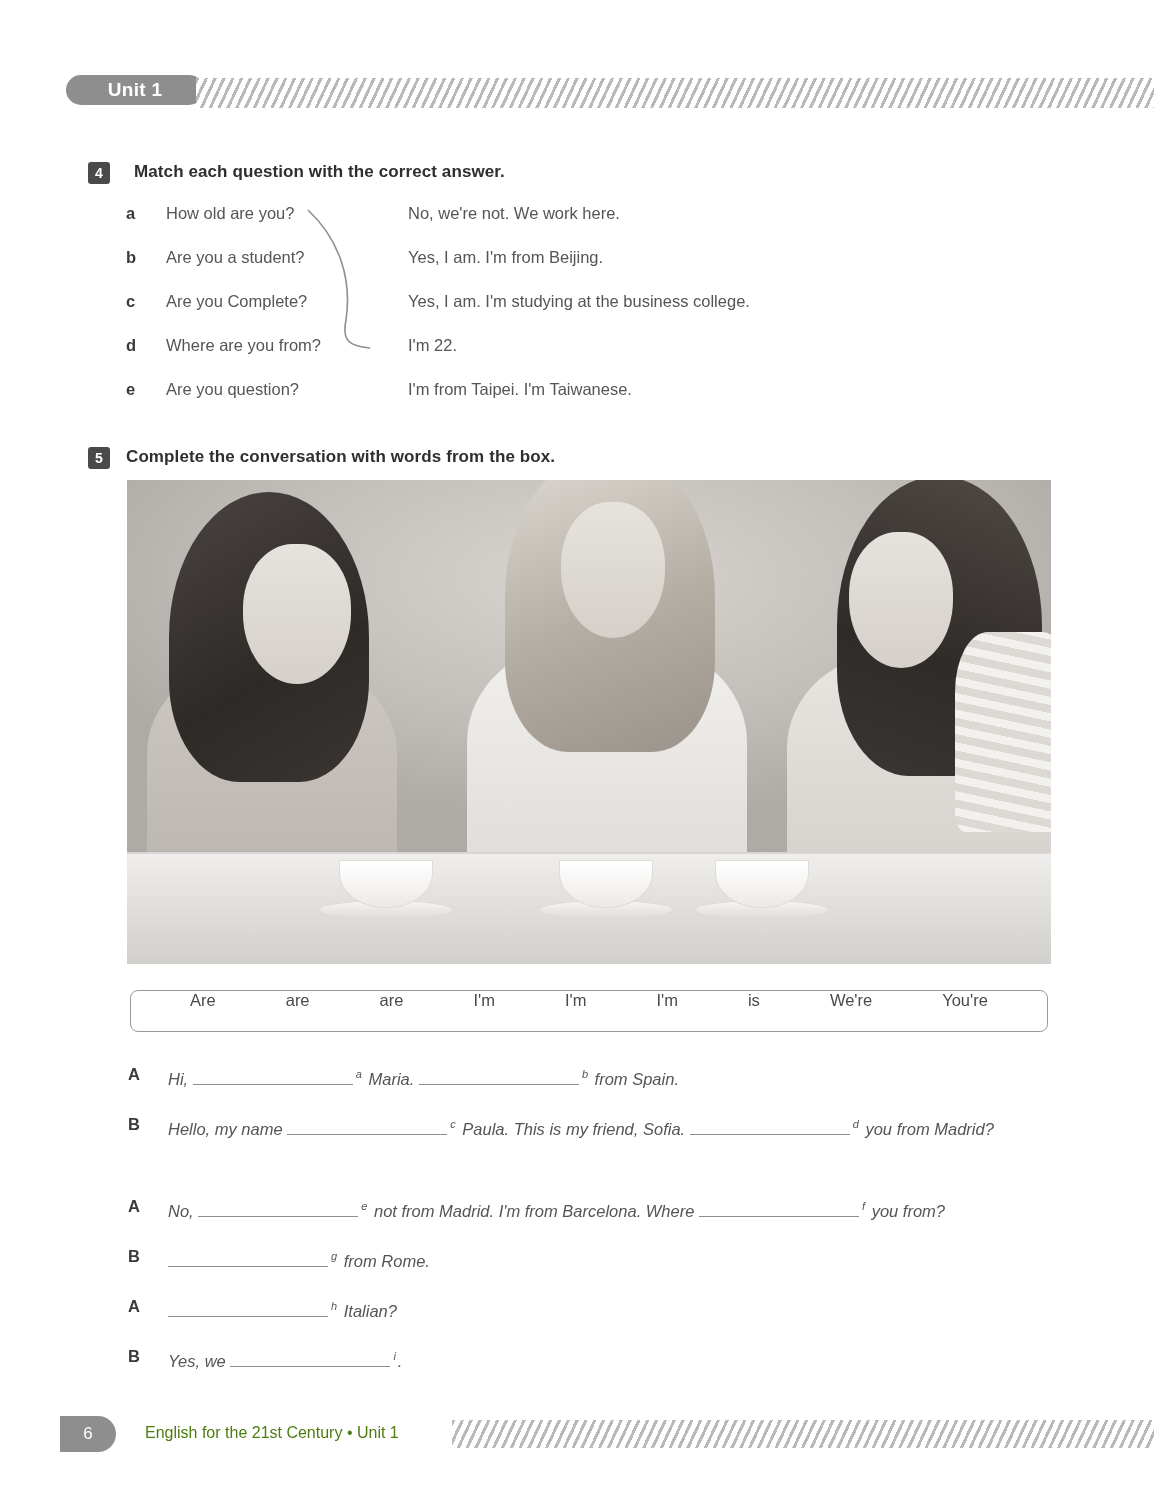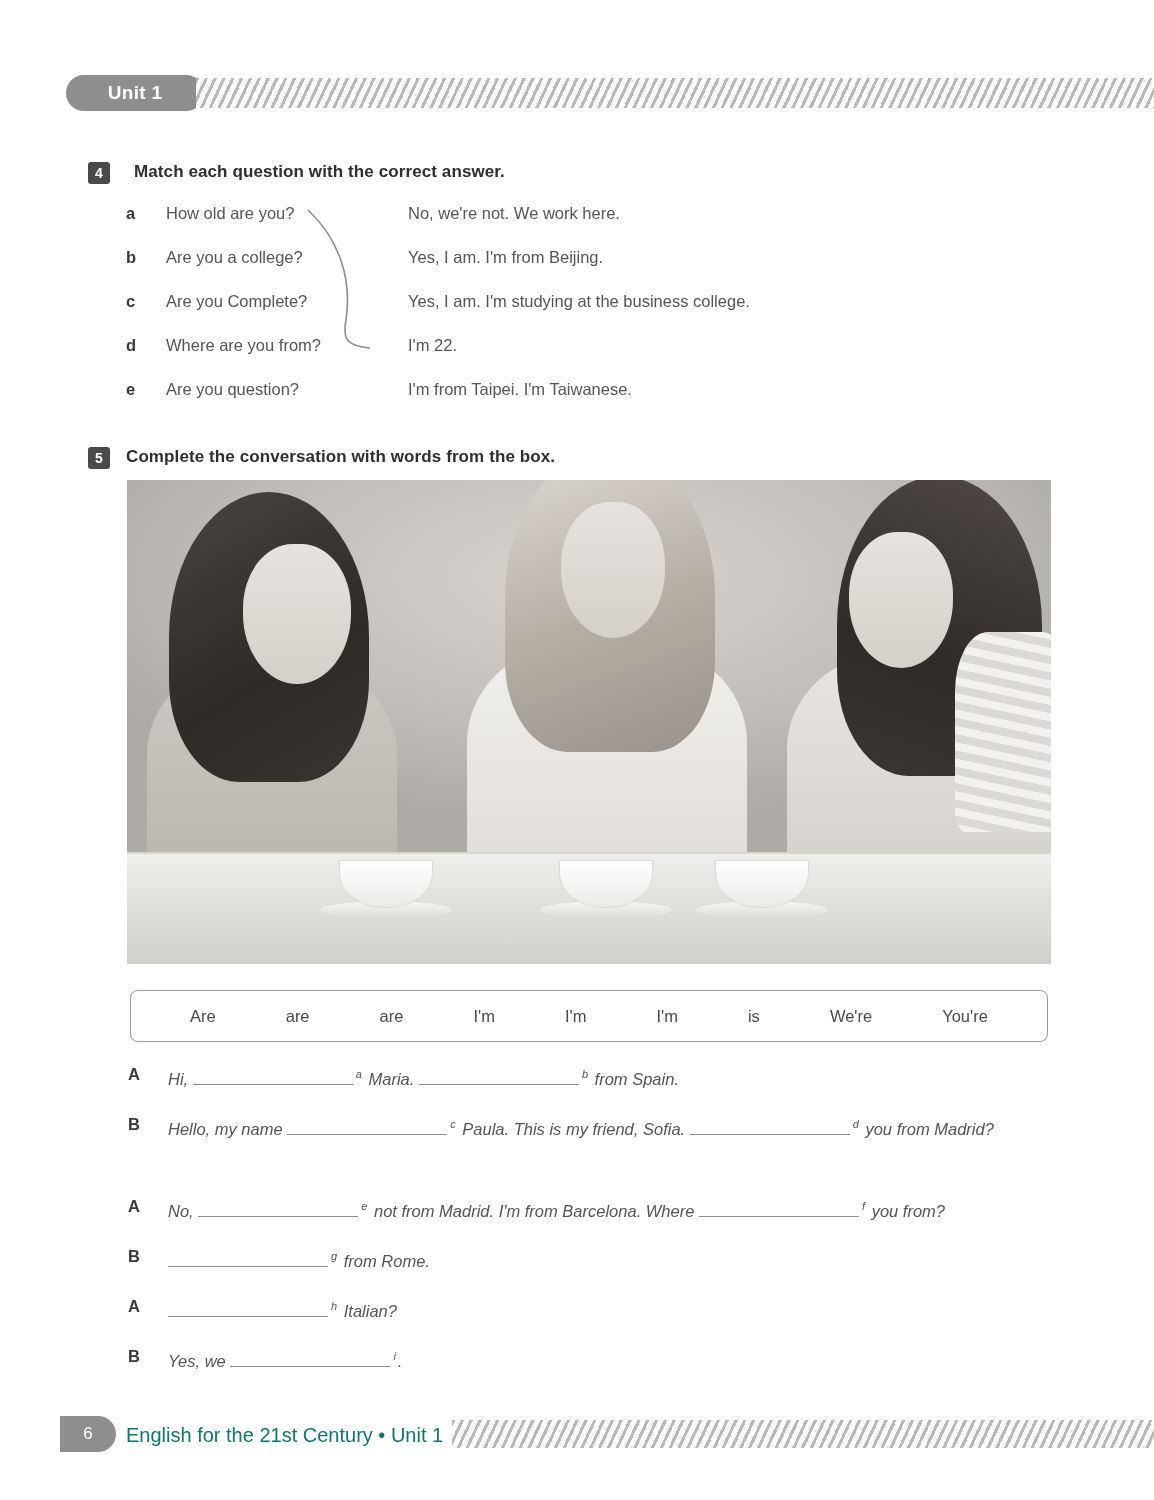--- a/index.html
+++ b/index.html
@@ -13,21 +13,21 @@
     position: relative;
     font-family: "Liberation Sans", sans-serif;
     color: #3d3d3d;
     overflow: hidden;
   }
   .unit-pill {
     position: absolute;
     left: 66px;
     top: 75px;
     width: 138px;
-    height: 36px;
+    height: 30px;
     border-radius: 18px;
     background: #8e8e8e;
     color: #ffffff;
     font-size: 19px;
     font-weight: bold;
     letter-spacing: 0.3px;
     display: flex;
     align-items: center;
     justify-content: center;
   }
@@ -205,25 +205,24 @@
   #cup1 { left: 212px; } #sau1 { left: 192px; }
   #cup2 { left: 432px; } #sau2 { left: 412px; }
   #cup3 { left: 588px; } #sau3 { left: 568px; }
 
   
   .word-box {
     position: absolute;
     left: 130px;
     top: 990px;
     width: 918px;
-    height: 52px;
+    height: 42px;
     border: 1.6px solid #9a9a9a;
     border-radius: 8px;
     display: flex;
-    align-items: center;
     justify-content: space-around;
     padding: 0 24px;
     box-sizing: border-box;
   }
   .word-box span {
     font-size: 16.5px;
     color: #4a4a4a;
   }
 
   
@@ -278,24 +277,24 @@
     border-radius: 0 18px 18px 0;
     background: #8e8e8e;
     color: #ffffff;
     font-size: 17px;
     display: flex;
     align-items: center;
     justify-content: center;
   }
   .footer-text {
     position: absolute;
-    left: 126px;
+    left: 145px;
     top: 1424px;
-    font-size: 20px;
-    color: #0f766e;
+    font-size: 16px;
+    color: #4d7c0f;
     white-space: nowrap;
   }
   .footer-hatch {
     position: absolute;
     left: 452px;
     top: 1420px;
     width: 702px;
     height: 28px;
     background: repeating-linear-gradient(
       115deg,
@@ -317,21 +316,21 @@
 <div class="ex-num" id="ex4-num">4</div>
 <div class="ex-title" id="ex4-title">Match each question with the correct answer.</div>
 
 <div class="match-row" id="mrow0">
   <span class="match-letter">a</span>
   <span class="match-q">How old are you?</span>
   <span class="match-a">No, we're not. We work here.</span>
 </div>
 <div class="match-row" id="mrow1">
   <span class="match-letter">b</span>
-  <span class="match-q">Are you a college?</span>
+  <span class="match-q">Are you a student?</span>
   <span class="match-a">Yes, I am. I'm from Beijing.</span>
 </div>
 <div class="match-row" id="mrow2">
   <span class="match-letter">c</span>
   <span class="match-q">Are you Complete?</span>
   <span class="match-a">Yes, I am. I'm studying at the business college.</span>
 </div>
 <div class="match-row" id="mrow3">
   <span class="match-letter">d</span>
   <span class="match-q">Where are you from?</span>

